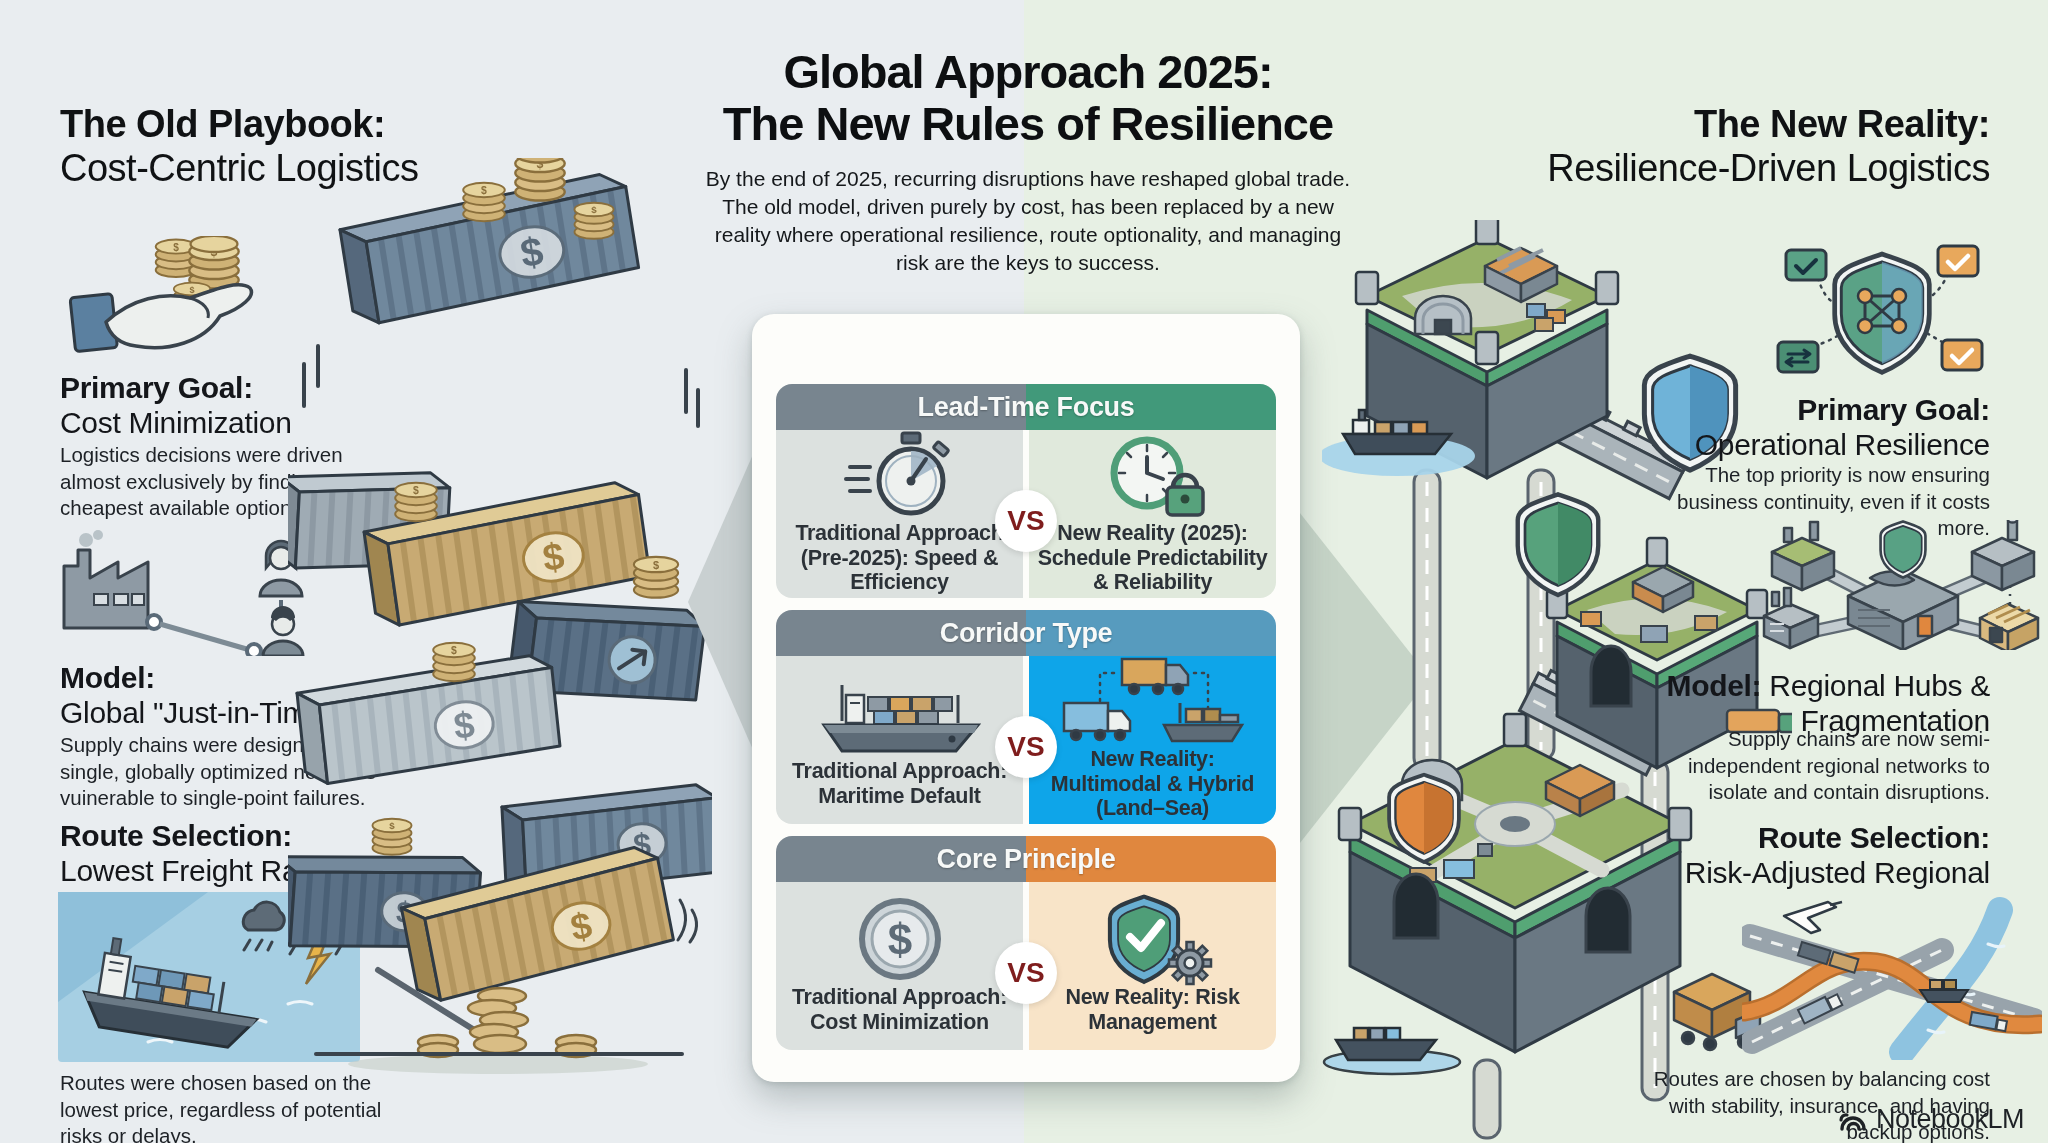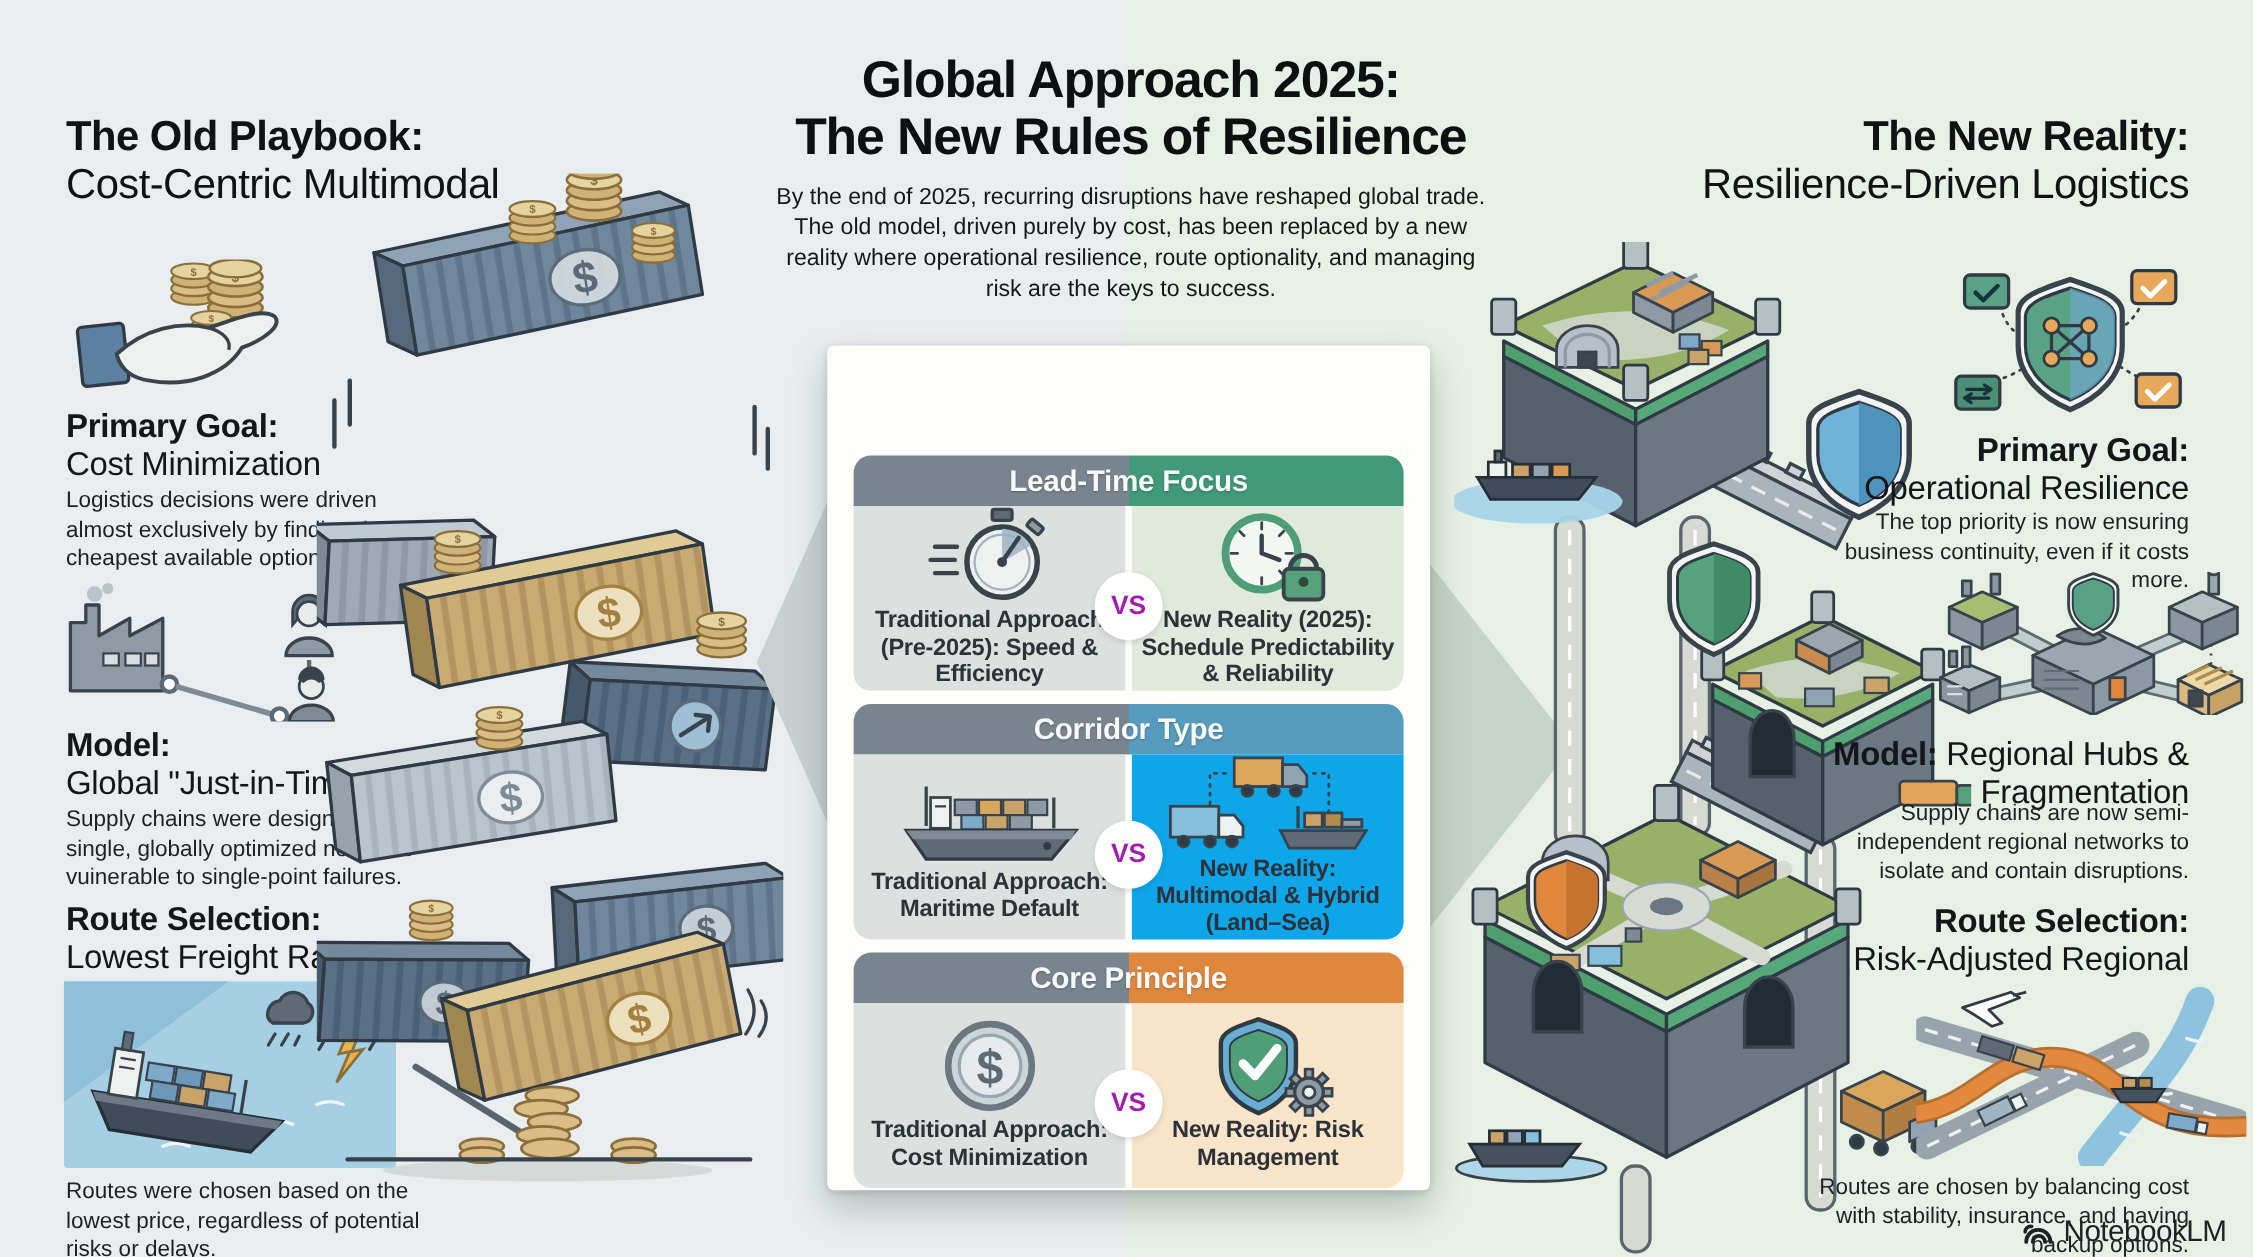--- a/index.html
+++ b/index.html
@@ -14,34 +14,34 @@
   .right-align{text-align:right;}
   .sec-title{font-size:30px;font-weight:700;line-height:1.18;letter-spacing:-.3px;color:#14161a;}
   .sec-title .reg{font-weight:400;}
   .body-text{font-size:20.5px;line-height:1.3;color:#1d2126;}
   
   .center-head{width:660px;text-align:center;}
   .main-title{font-size:47px;font-weight:700;line-height:1.1;letter-spacing:-1px;color:#0d0f11;}
   .subtitle{margin:16px auto 0;width:648px;font-size:21px;line-height:1.33;color:#15181b;}
   
   .card{position:absolute;left:752px;top:314px;width:548px;height:768px;background:#fdfdfa;
-        border-radius:6px;box-shadow:0 16px 34px rgba(96,114,112,.38),0 2px 6px rgba(96,114,112,.25);
-        padding:100px 24px 0;box-sizing:border-box;}
+        border-radius:22px;box-shadow:0 16px 34px rgba(96,114,112,.38),0 2px 6px rgba(96,114,112,.25);
+        padding:70px 24px 0;box-sizing:border-box;}
   .row{position:relative;margin-bottom:12px;}
   .row-head{height:46px;border-radius:16px 16px 0 0;display:flex;align-items:center;justify-content:center;
             background:linear-gradient(90deg,#78858f 0 50%,var(--hc) 50% 100%);}
   .row-head span{font-size:27px;font-weight:700;color:#f7f9f8;text-shadow:0 1px 2px rgba(0,0,0,.28);letter-spacing:-.3px;}
   .cells{position:relative;display:flex;gap:6px;height:168px;}
   .cell{flex:1;display:flex;flex-direction:column;align-items:center;justify-content:center;padding:4px 6px 8px;box-sizing:border-box;}
   .cell.left{background:#dce1df;border-radius:0 0 0 16px;}
   .cell.right{border-radius:0 0 16px 0;}
   .cicon{height:92px;display:flex;align-items:center;justify-content:center;}
   .clabel{font-size:21.5px;font-weight:700;line-height:1.16;text-align:center;color:#2c3238;letter-spacing:-.3px;}
   .vs{position:absolute;left:50%;top:54%;transform:translate(-50%,-50%);width:62px;height:62px;border-radius:50%;
-      background:#fff;display:flex;align-items:center;justify-content:center;font-size:24px;font-weight:700;color:#a21caf;
+      background:#fff;display:flex;align-items:center;justify-content:center;font-size:28px;font-weight:700;color:#7f1d1d;
       box-shadow:0 2px 6px rgba(0,0,0,.12);}
   
   .chevL{position:absolute;left:688px;top:452px;width:0;height:0;
          border-top:150px solid transparent;border-bottom:150px solid transparent;border-right:66px solid #c9d0d1;}
   .chevR{position:absolute;left:1296px;top:508px;width:0;height:0;
          border-top:170px solid transparent;border-bottom:170px solid transparent;border-left:134px solid #c6d4c7;}
   
   .watermark{position:absolute;right:24px;bottom:8px;display:flex;align-items:center;gap:7px;
              font-size:27px;font-weight:400;letter-spacing:-.5px;color:#1e2226;}
   svg{display:block;}
@@ -89,21 +89,21 @@
   <div class="abs center-head" style="left:698px;top:46px;">
     <div class="main-title">
       <span style="display:block">Global Approach 2025:</span>
       <span style="display:block">The New Rules of Resilience</span>
     </div>
     <p class="subtitle">By the end of 2025, recurring disruptions have reshaped global trade. The old model, driven purely by cost, has been replaced by a new reality where operational resilience, route optionality, and managing risk are the keys to success.</p>
   </div>
 
   <div class="abs colhead" style="left:60px;top:102px;">
     <span style="display:block">The Old Playbook:</span>
-    <span class="reg" style="display:block">Cost-Centric Multimodal</span>
+    <span class="reg" style="display:block">Cost-Centric Logistics</span>
   </div>
 
   <div class="abs" style="left:68px;top:236px;">
     <svg width="200" height="132" viewBox="0 0 200 132">
       <g transform="translate(108,34)">
           <use href="#coinstack" transform="scale(.78)"></use>
         </g>
       <g transform="translate(146,44)">
           <use href="#coinstack" transform="scale(.95)"></use>
           <ellipse cx="0" cy="-38" rx="24.7" ry="8.5" fill="#e6d49e" stroke="#8a6f3c" stroke-width="2.4" transform="scale(.95)"></ellipse>

